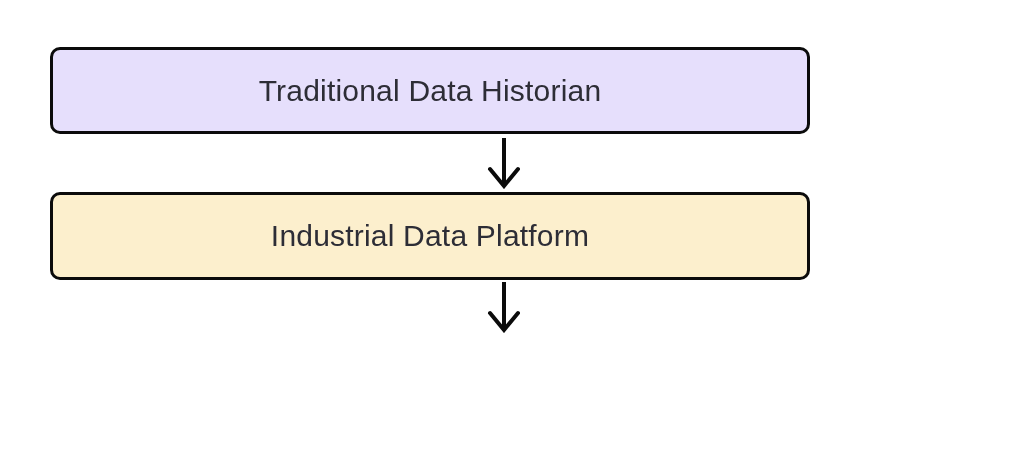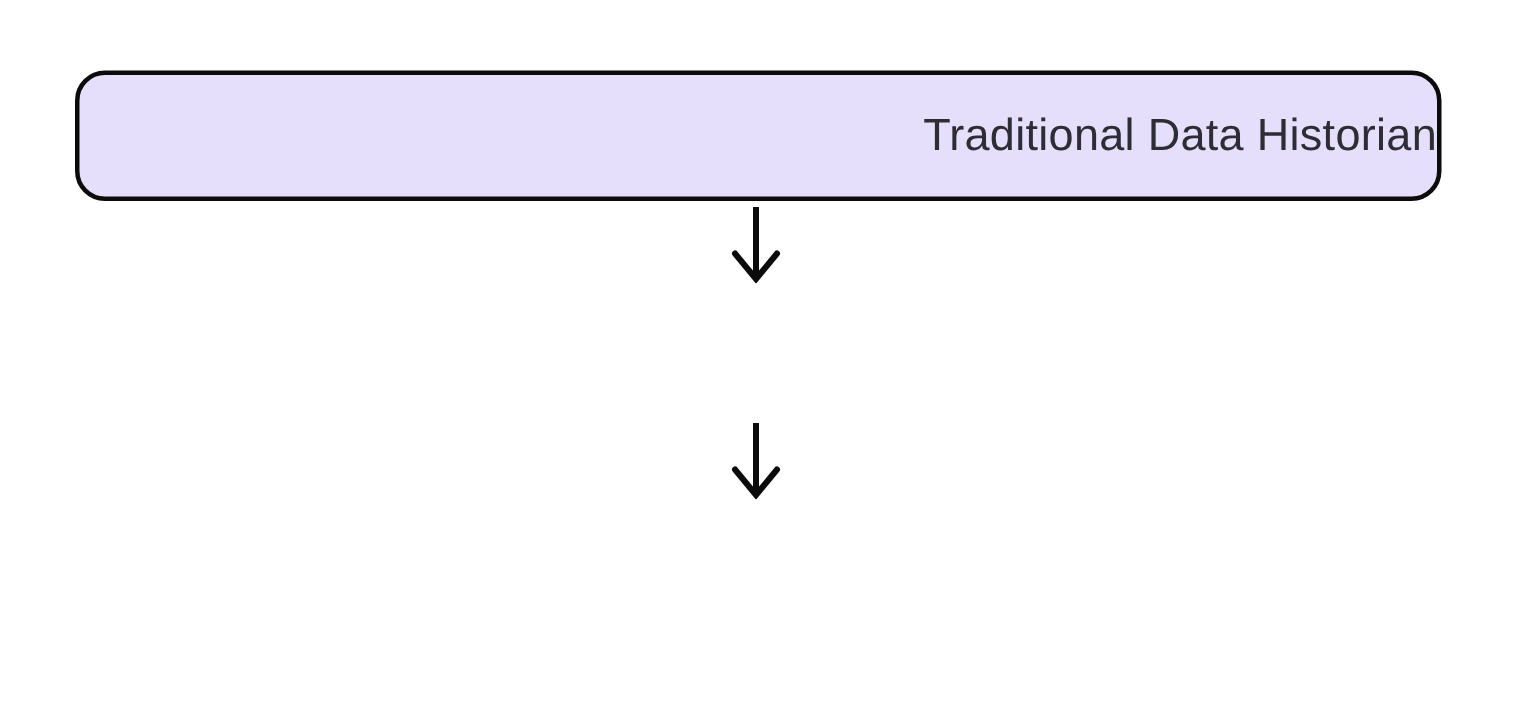--- a/index.html
+++ b/index.html
@@ -11,27 +11,27 @@
     position: relative;
     width: 1010px;
     height: 471px;
     background: #ffffff;
     font-family: "Liberation Sans", "DejaVu Sans", sans-serif;
     overflow: hidden;
   }
   .node {
     position: absolute;
     left: 50px;
-    width: 911px;
+    width: 760px;
     box-sizing: border-box;
     border: 3px solid #0b0b0b;
-    border-radius: 20px;
+    border-radius: 10px;
     display: flex;
     align-items: center;
-    justify-content: flex-end;
+    justify-content: center;
   }
   .node-label {
     font-size: 30px;
     color: #2d2d36;
     letter-spacing: 0.2px;
     white-space: nowrap;
   }
   .node-1 { top: 47px;  height: 87px; }
   .node-2 { top: 192px; height: 88px; }
   .node-3 { top: 335px; height: 88px; }
@@ -55,20 +55,23 @@
     <span class="node-label">Traditional Data Historian</span>
   </div>
 
   <div class="arrow arrow-1">
     <svg viewBox="0 0 34 52" xmlns="http://www.w3.org/2000/svg">
       <line x1="17" y1="1" x2="17" y2="46" stroke="#0b0b0b" stroke-width="4"></line>
       <polyline points="3,32 17,49 31,32" fill="none" stroke="#0b0b0b" stroke-width="4" stroke-linecap="round" stroke-linejoin="miter"></polyline>
     </svg>
   </div>
 
+  <div class="node node-2" style="background-color: rgb(252, 239, 205);">
+    <span class="node-label">Industrial Data Platform</span>
+  </div>
 
   <div class="arrow arrow-2">
     <svg viewBox="0 0 34 52" xmlns="http://www.w3.org/2000/svg">
       <line x1="17" y1="1" x2="17" y2="46" stroke="#0b0b0b" stroke-width="4"></line>
       <polyline points="3,32 17,49 31,32" fill="none" stroke="#0b0b0b" stroke-width="4" stroke-linecap="round" stroke-linejoin="miter"></polyline>
     </svg>
   </div>
 
 
 </div>

